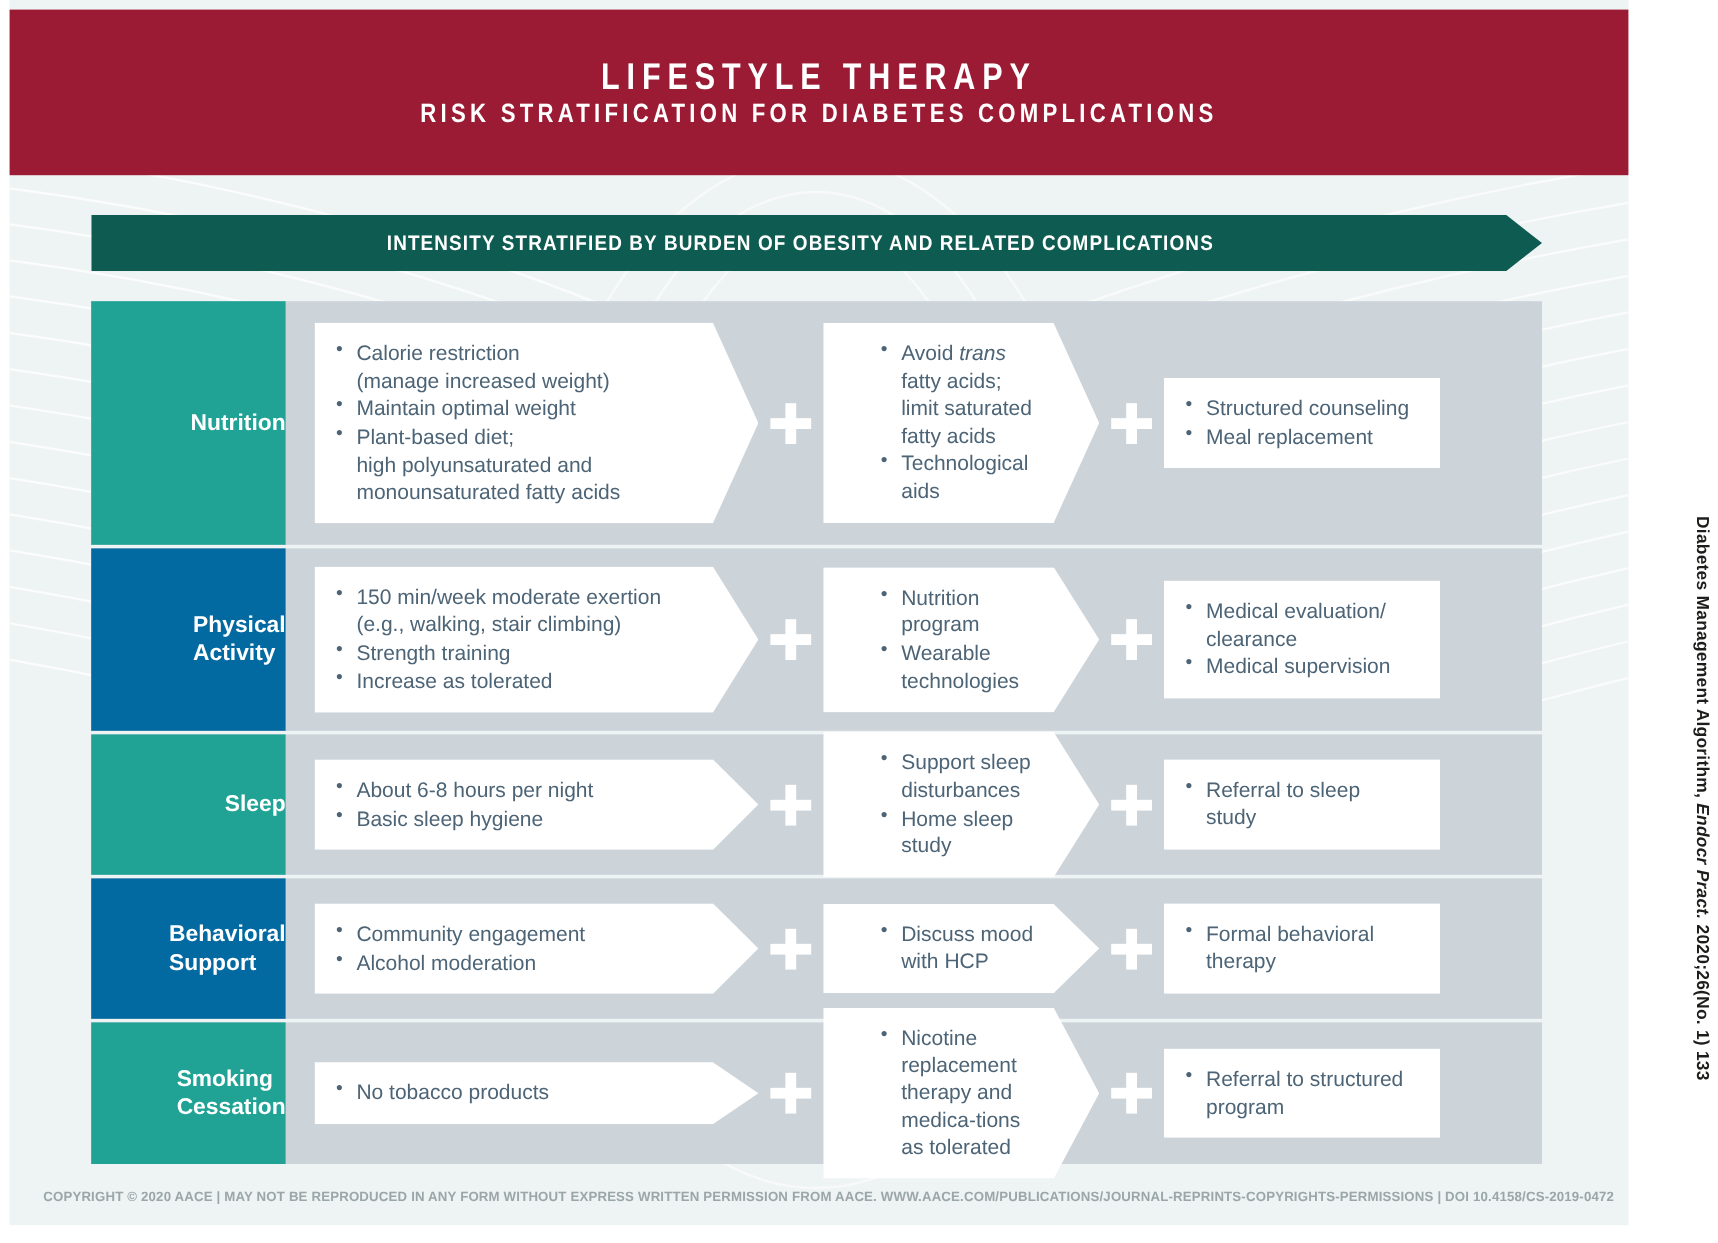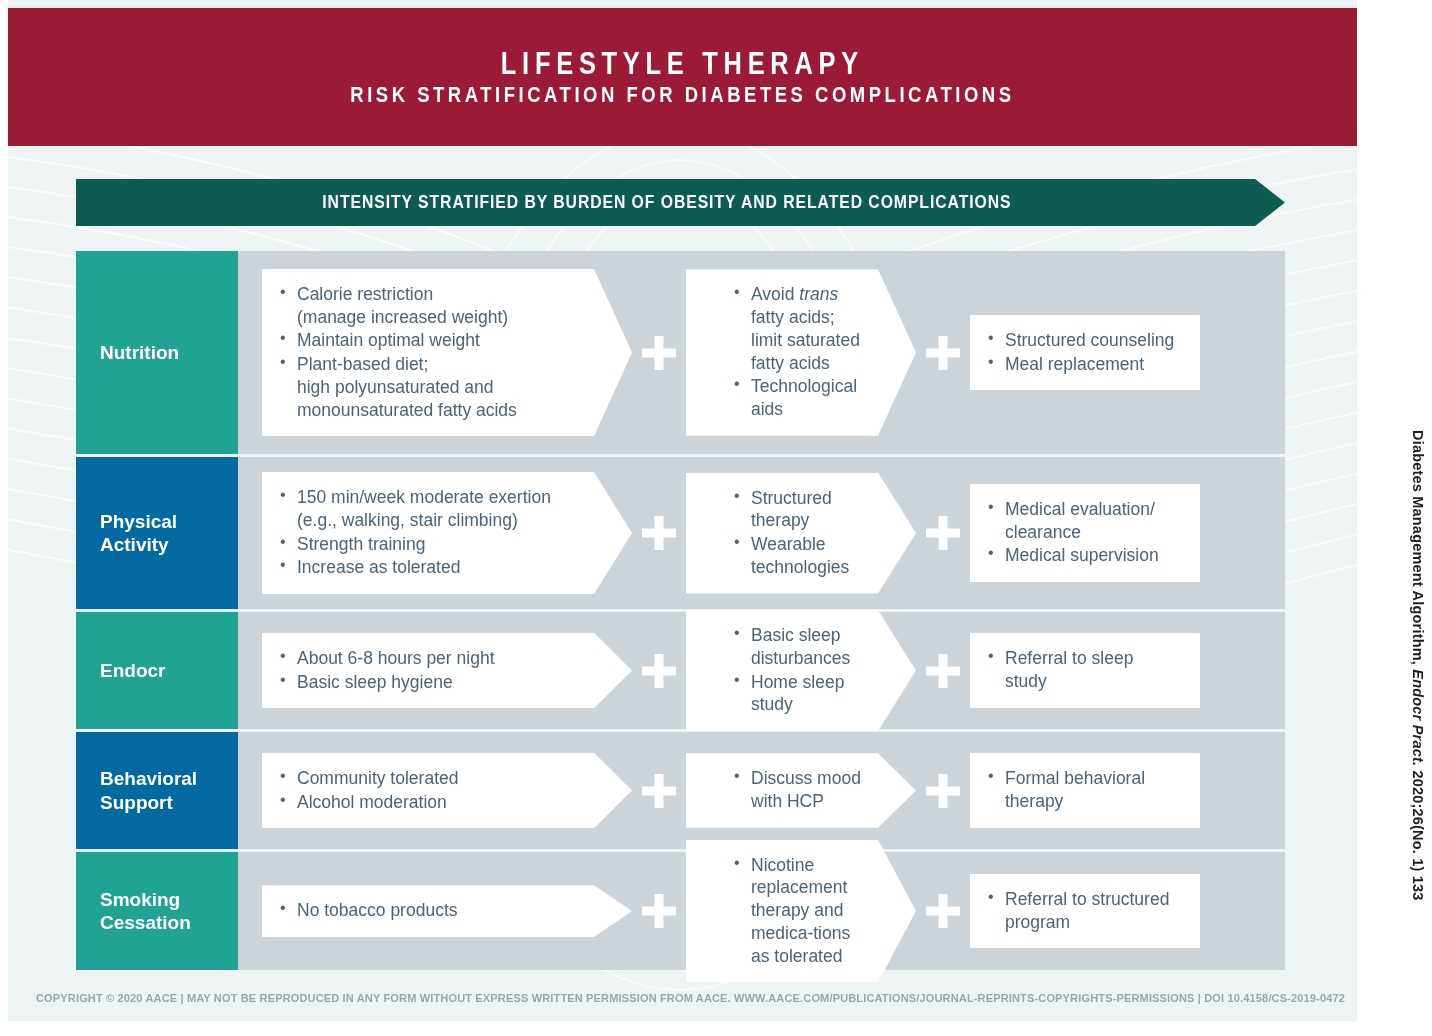--- a/index.html
+++ b/index.html
@@ -93,20 +93,21 @@
 
   .row-label {
     flex: 0 0 162px;
     display: flex;
     align-items: center;
     padding-left: 24px;
     color: #ffffff;
     font-size: 19px;
     font-weight: bold;
     line-height: 1.22;
+    justify-content: flex-end;
   }
   .row-label.light { background: #20a395; }
   .row-label.dark  { background: #0369a1; }
 
   .row-cells {
     flex: 1 1 auto;
     display: flex;
     align-items: center;
     position: relative;
   }
@@ -284,69 +285,69 @@
         <div class="card chev c1">
           <ul class="bullets">
             <li>150 min/week moderate exertion<br>(e.g., walking, stair climbing)</li>
             <li>Strength training</li>
             <li>Increase as tolerated</li>
           </ul>
         </div>
         <div class="plus"></div>
         <div class="card chev c2">
           <ul class="bullets">
-            <li>Structured therapy</li>
+            <li>Nutrition program</li>
             <li>Wearable technologies</li>
           </ul>
         </div>
         <div class="plus"></div>
         <div class="card c3">
           <ul class="bullets">
             <li>Medical evaluation/ clearance</li>
             <li>Medical supervision</li>
           </ul>
         </div>
       </div>
     </div>
 
     <div class="row" style="height:120px">
       <div class="row-label light">
-        <span>Endocr</span>
+        <span>Sleep</span>
       </div>
       <div class="row-cells">
         <div class="card chev c1">
           <ul class="bullets">
             <li>About 6-8 hours per night</li>
             <li>Basic sleep hygiene</li>
           </ul>
         </div>
         <div class="plus"></div>
         <div class="card chev c2">
           <ul class="bullets">
-            <li>Basic sleep disturbances</li>
+            <li>Support sleep disturbances</li>
             <li>Home sleep study</li>
           </ul>
         </div>
         <div class="plus"></div>
         <div class="card c3">
           <ul class="bullets">
             <li>Referral to sleep study</li>
           </ul>
         </div>
       </div>
     </div>
 
     <div class="row" style="height:120px">
       <div class="row-label dark">
         <span>Behavioral<br>Support</span>
       </div>
       <div class="row-cells">
         <div class="card chev c1">
           <ul class="bullets">
-            <li>Community tolerated</li>
+            <li>Community engagement</li>
             <li>Alcohol moderation</li>
           </ul>
         </div>
         <div class="plus"></div>
         <div class="card chev c2">
           <ul class="bullets">
             <li>Discuss mood with HCP</li>
           </ul>
         </div>
         <div class="plus"></div>

